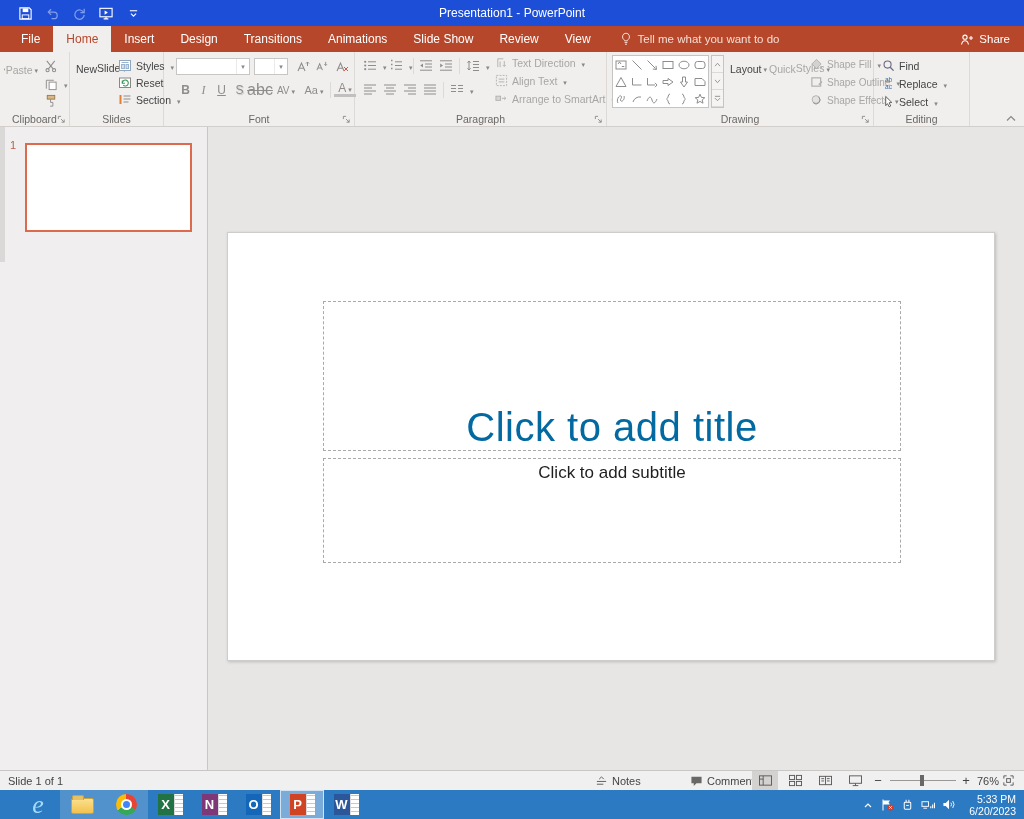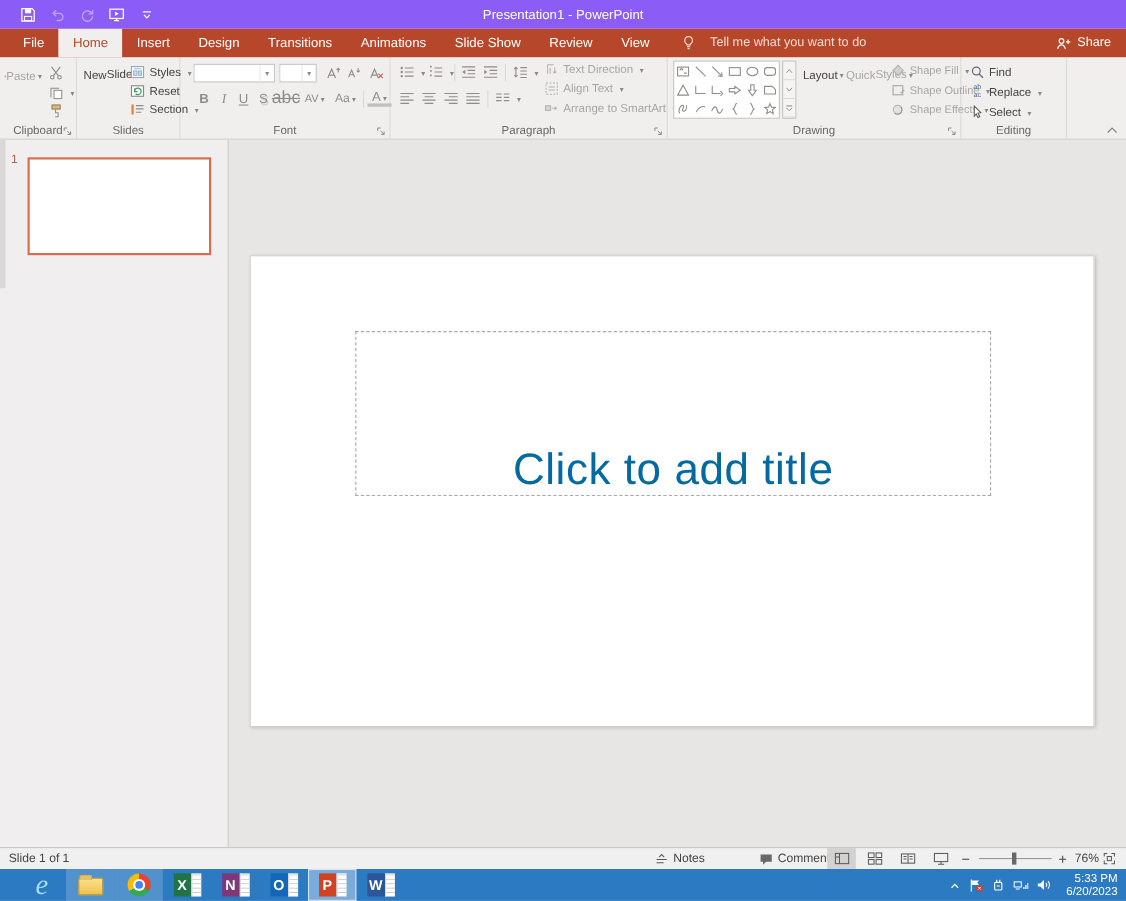--- a/index.html
+++ b/index.html
@@ -1,34 +1,34 @@
 <!DOCTYPE html>
 <html><head>
 <meta charset="utf-8">
 <style>
   * { box-sizing: border-box; }
   body { margin:0; font-family:"Liberation Sans", sans-serif; }
   .app { position:relative; width:1024px; height:819px; background:#e8e6e5; overflow:hidden; }
   svg { display:block; }
 
   
-  .titlebar { position:absolute; top:0; left:0; right:0; height:26px; background:#8b5cf6; display:flex; align-items:center; color:#fff; z-index:5; }
+  .titlebar { position:absolute; top:0; left:0; right:0; height:26px; background:#1d4ed8; display:flex; align-items:center; color:#fff; z-index:5; }
   .qat { display:flex; align-items:center; gap:9px; padding-left:16px; }
   .qbtn { width:18px; height:18px; display:flex; align-items:center; justify-content:center; }
   .dimw { opacity:.45; }
   .tb-title { position:absolute; left:0; right:0; text-align:center; font-size:12px; pointer-events:none; }
   .tb-right { margin-left:auto; display:flex; align-items:center; height:100%; }
   .signin { font-size:11.5px; padding:0 16px; }
   .winbtn { width:36px; height:26px; display:flex; align-items:center; justify-content:center; }
 
   
   .tabrow { position:absolute; top:26px; left:0; right:0; height:26px; background:#B7472A; display:flex; align-items:stretch; color:#fff; z-index:4; }
   .tab { font-size:12px; padding:6px 13px 0 13px; }
   .tab.active { background:#f1efee; color:#B7472A; }
-  .tellme { display:flex; align-items:center; gap:14px; font-size:11.5px; color:#f7ddd4; margin-left:16px; }
+  .tellme { display:flex; align-items:center; gap:6px; font-size:11.5px; color:#f7ddd4; margin-left:16px; }
   .share { margin-left:auto; display:flex; align-items:center; gap:5px; font-size:11.5px; padding-right:14px; }
 
   
   .ribbon { position:absolute; top:52px; left:0; right:0; height:75px; background:#f1efee; border-bottom:1px solid #d2cecb; z-index:3; }
   .grp { position:absolute; top:0; bottom:0; border-right:1px solid #ddd9d6; }
   .grp-label { position:absolute; bottom:1px; left:0; right:0; text-align:center; font-size:10.5px; color:#6a6866; }
   .launcher { position:absolute; bottom:2px; right:3px; }
   .bigbtn { position:absolute; display:flex; flex-direction:row; align-items:center; font-size:10.5px; color:#444; line-height:12px; text-align:center; }
   .srow { position:absolute; display:flex; align-items:center; gap:4px; font-size:10.5px; color:#444; white-space:nowrap; }
   .dim { color:#a8a6a4 !important; }
@@ -584,20 +584,23 @@
     <div class="thumbs">
       <div class="thumb-scroll"></div>
       <span class="slide-num">1</span>
       <div class="thumb"></div>
     </div>
     <div class="canvas">
       <div class="slide">
         <div class="ph ph-title">
           <span>Click to add title</span>
         </div>
+        <div class="ph ph-sub">
+          <span>Click to add subtitle</span>
+        </div>
       </div>
     </div>
   </div>
 
   <div class="statusbar">
     <span class="sb-item" style="left:8px">Slide 1 of 1</span>
     <span class="sb-item" style="left:595px">
       <svg width="13" height="12" viewBox="0 0 14 13">
           <path d="M4.5 4.5 7 2l2.5 2.5" fill="none" stroke="#5a5856"></path>
           <path d="M2 7h10M2 10h7" stroke="#5a5856"></path>

